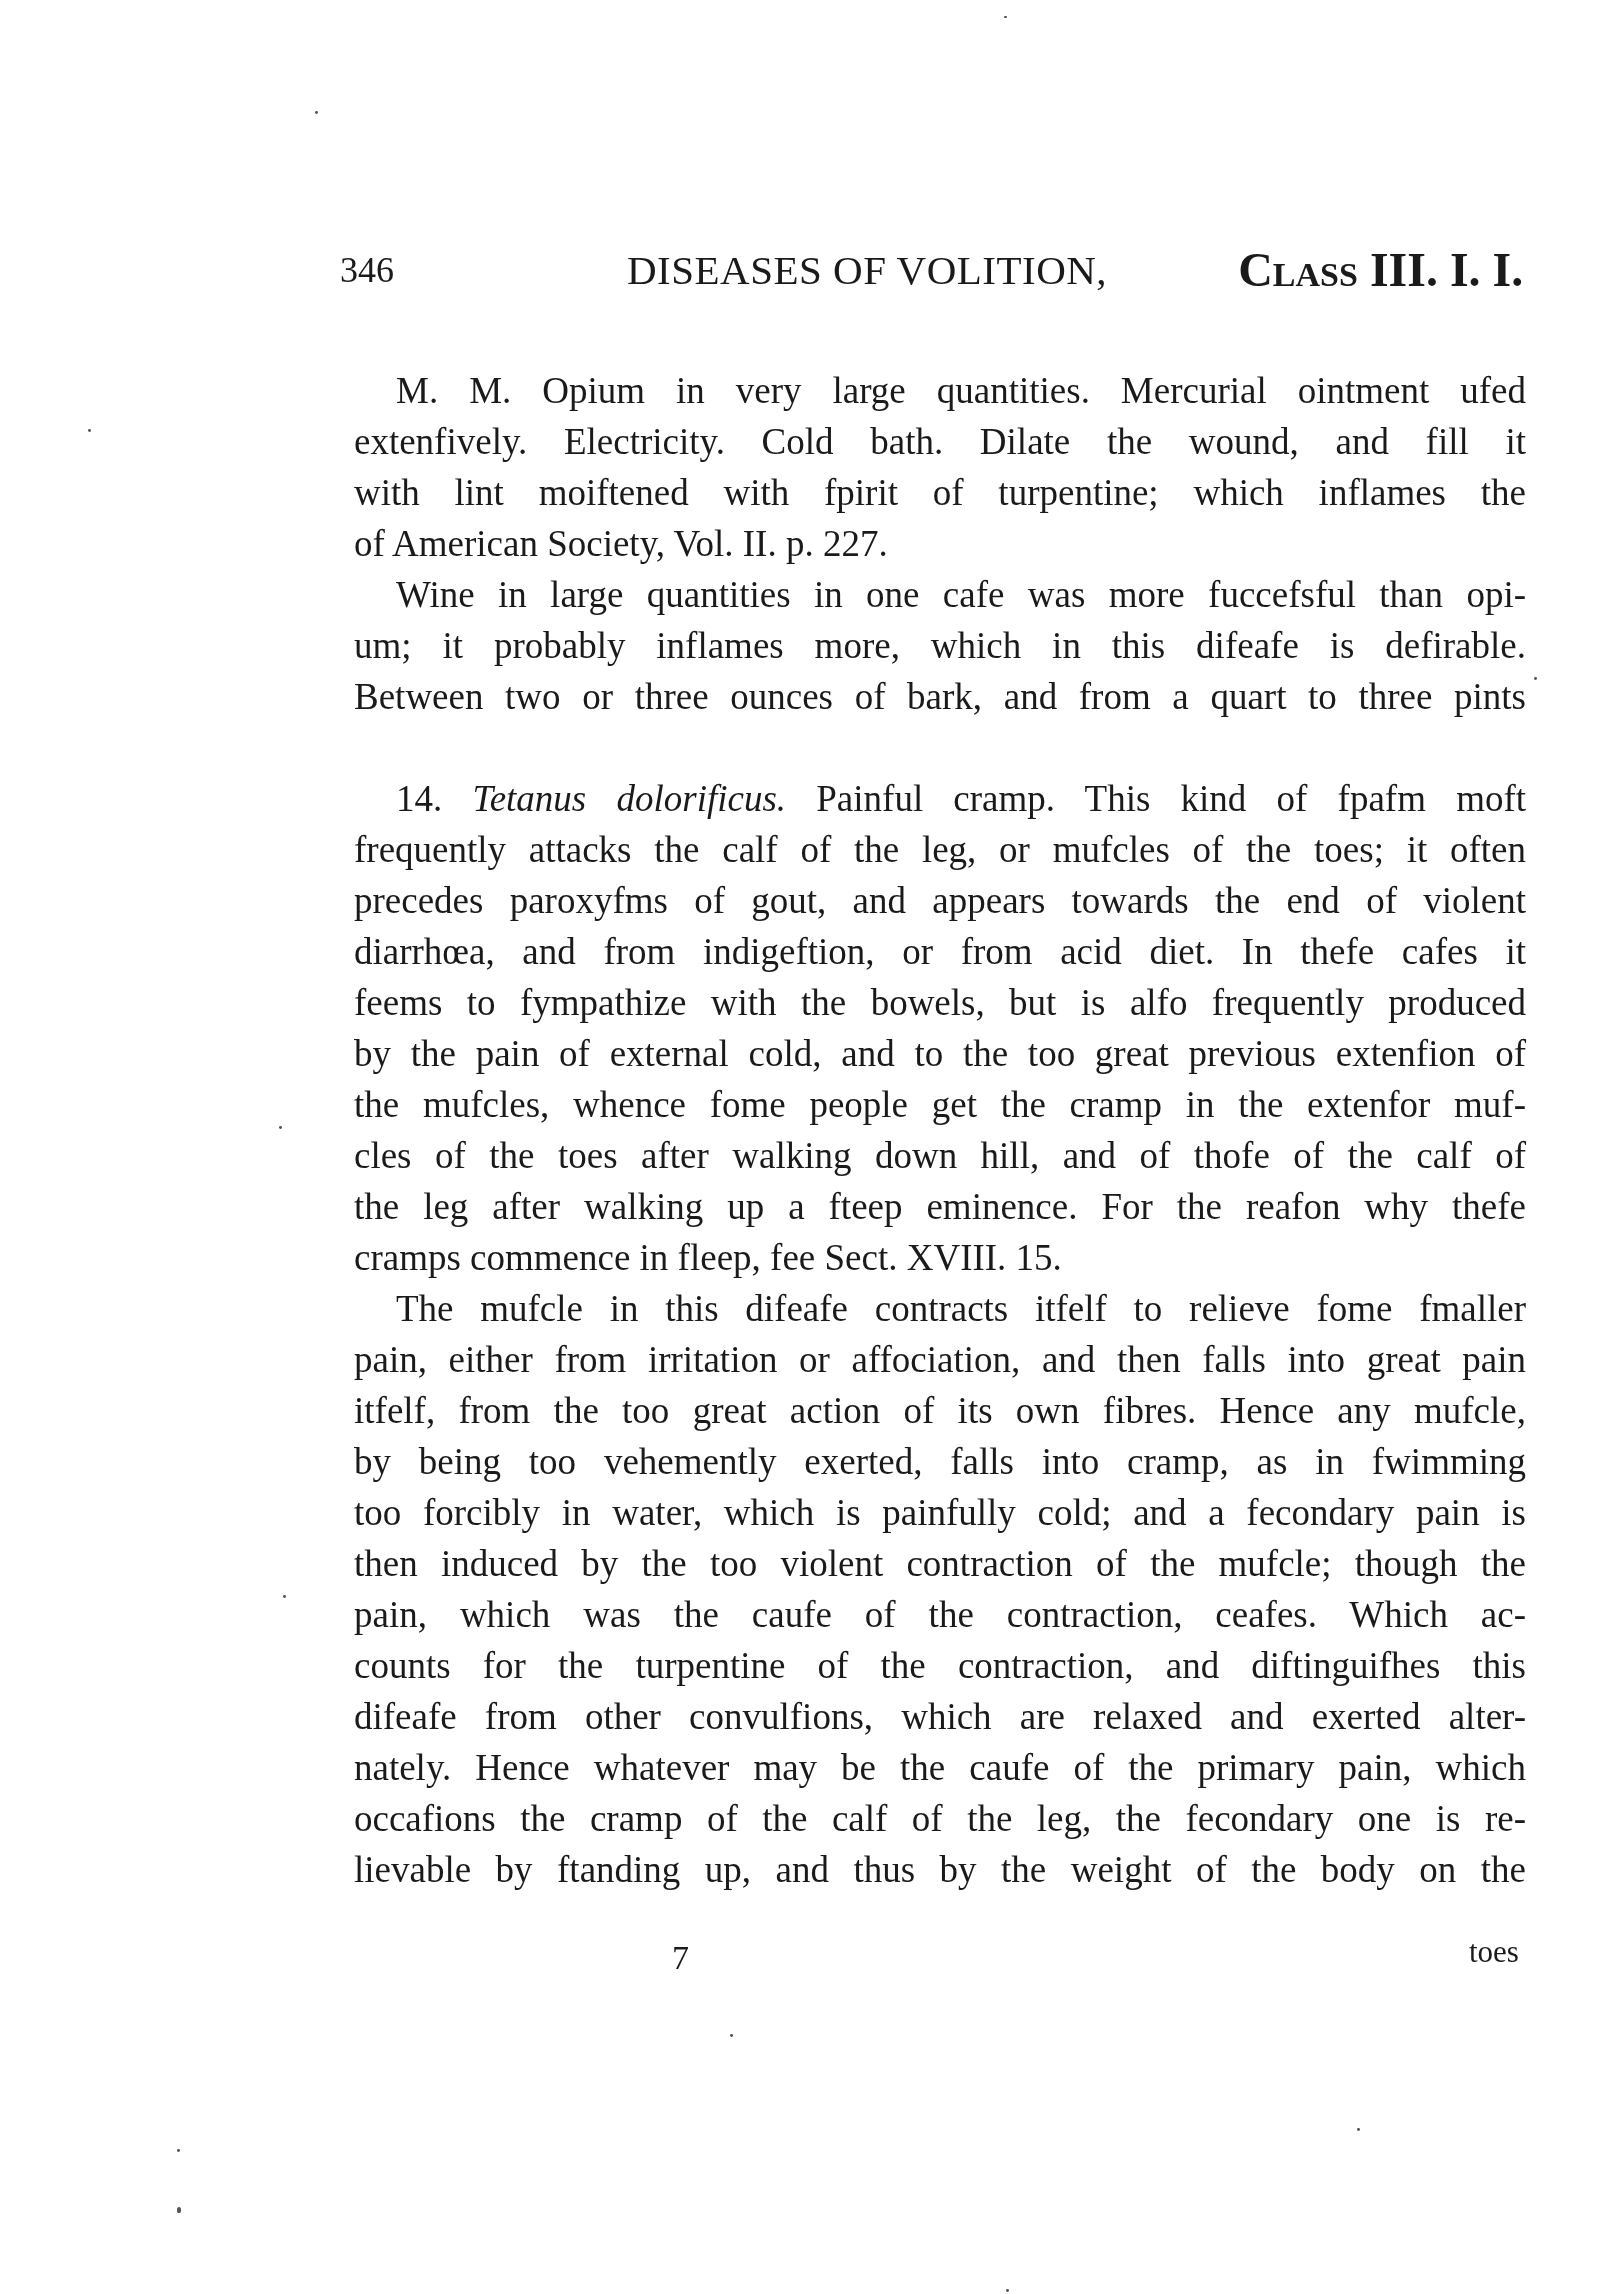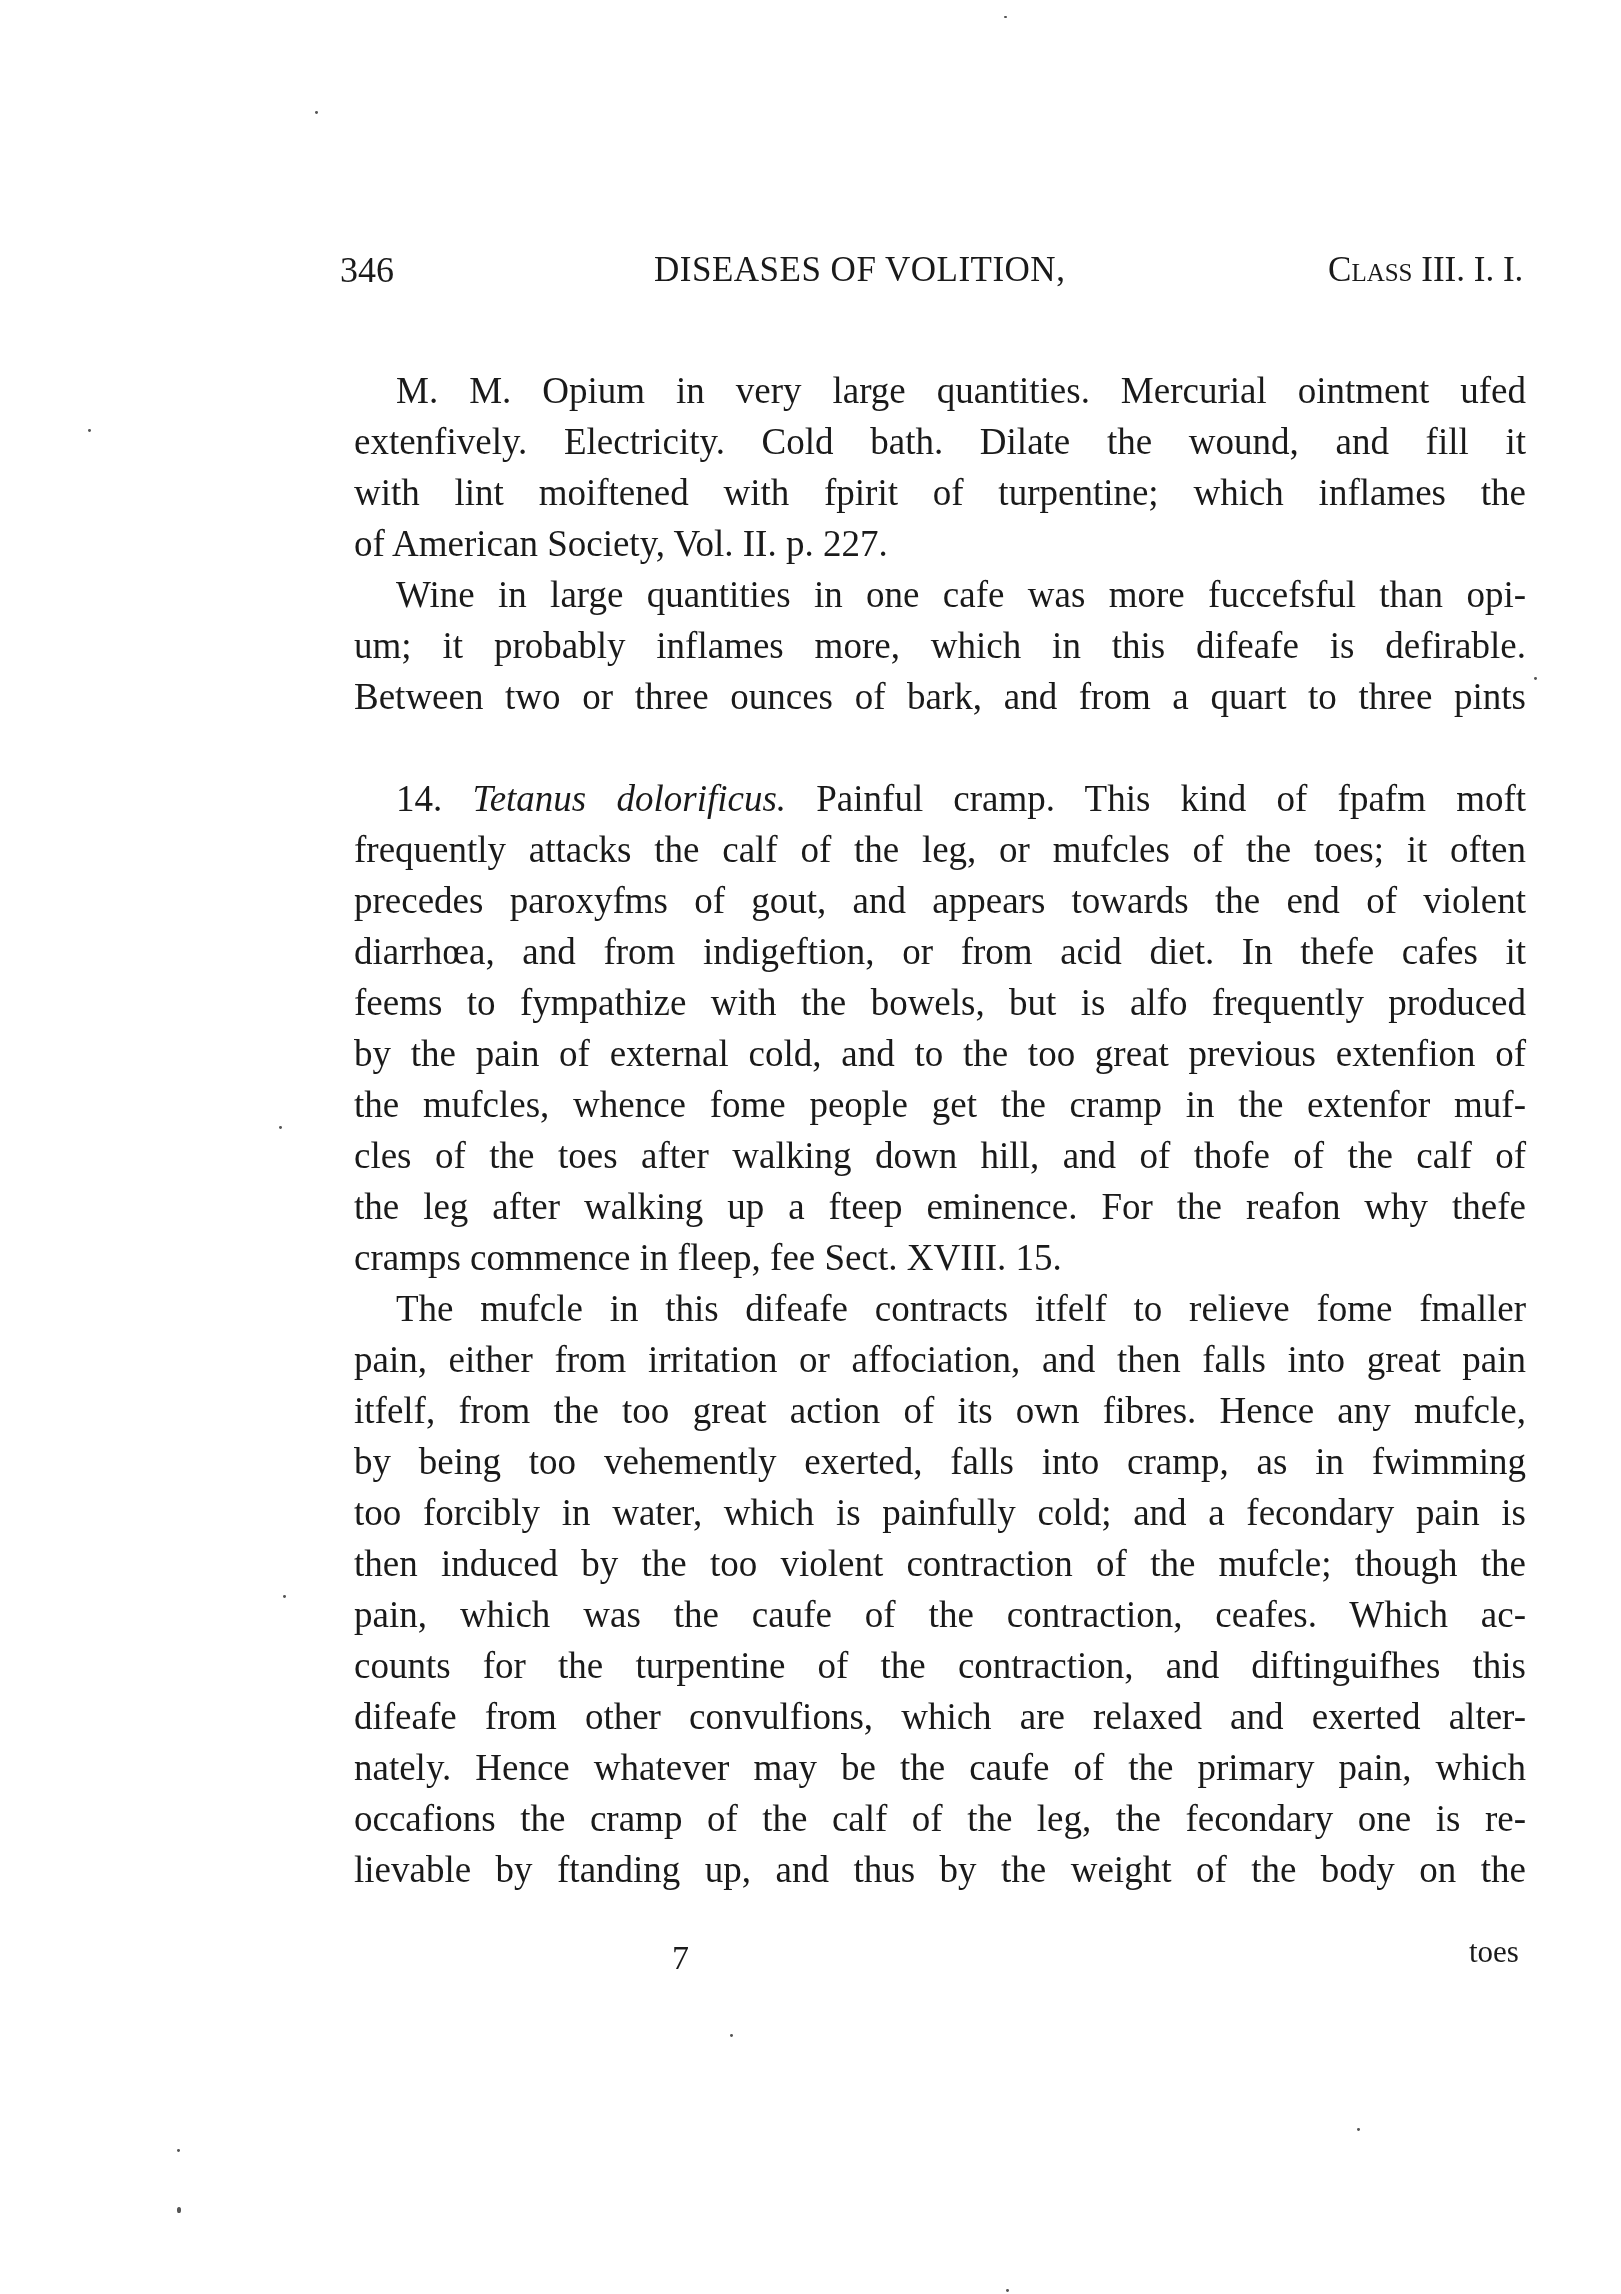--- a/index.html
+++ b/index.html
@@ -37,29 +37,29 @@
       position: absolute;
       left: 0;
       top: 0;
       font-size: 36px;
     }
     .running-head .title {
       position: absolute;
       left: 287px;
       top: 0;
       letter-spacing: 0.5px;
-      font-size: 35px;
-      margin-left: 27px;
+      font-size: 41px;
     }
     .running-head .class-ref {
       position: absolute;
       right: 5.7px;
       top: 0;
-      font-size: 35px;
+      font-size: 48px;
       font-variant: small-caps;
+      font-weight: bold;
     }
     
     .body {
       position: absolute;
       left: 354px;
       top: 312px;
       width: 1172px;
       font-size: 37px;
       line-height: 51px;
       margin-top: 45px;

